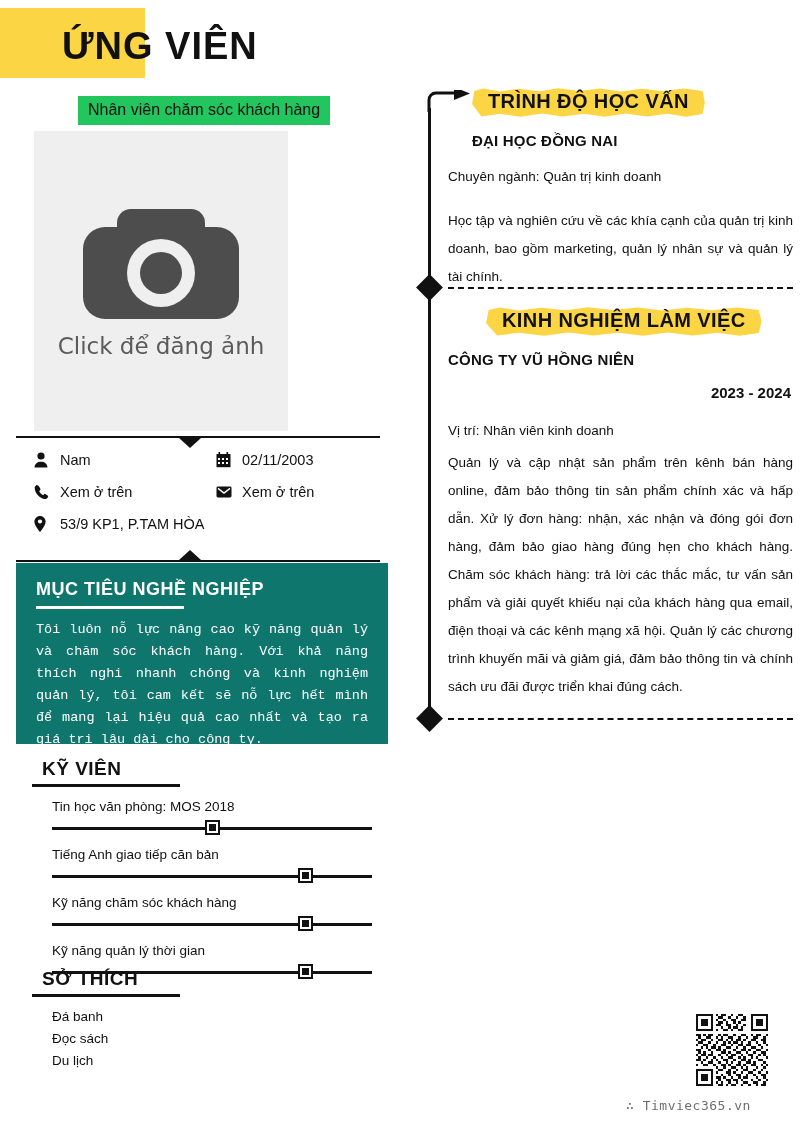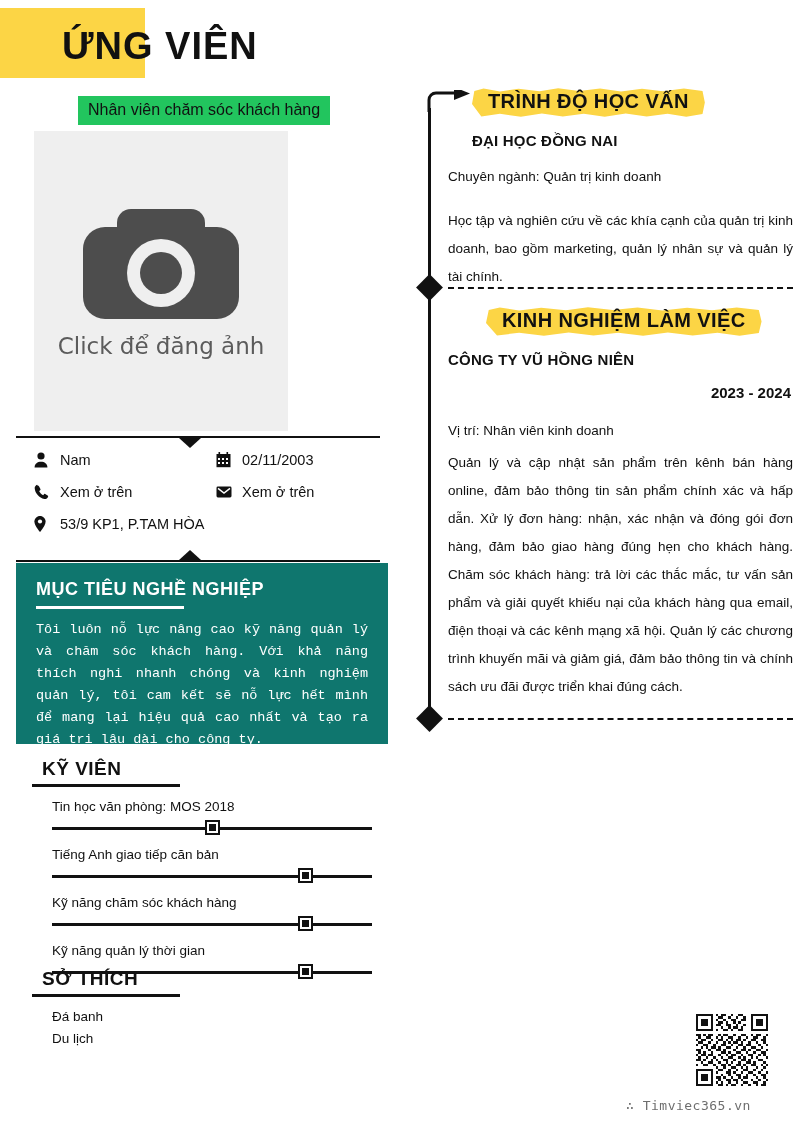--- a/index.html
+++ b/index.html
@@ -461,20 +461,21 @@
           <i></i>
         </div>
     </div>
   </div>
 </div>
 
 <div class="sec" id="hobby-sec">
   <div class="sec-title">SỞ THÍCH</div>
   <div class="sec-underline"></div>
   <div class="hobby-item">Đá banh</div>
+  <div class="hobby-item">Đọc sách</div>
   <div class="hobby-item">Du lịch</div>
 </div>
 
 <div id="timeline-line"></div>
 <svg id="timeline-arrow" viewBox="0 0 46 24">
   <path d="M3 22 V10 a7 7 0 0 1 7 -7 h21" stroke="#111" stroke-width="3" fill="none"></path>
   <path d="M28 -3 L44 3.5 L28 10 Z" fill="#111"></path>
 </svg>
 <div class="diamond" id="diamond-1"></div>
 <div class="diamond" id="diamond-2"></div>

